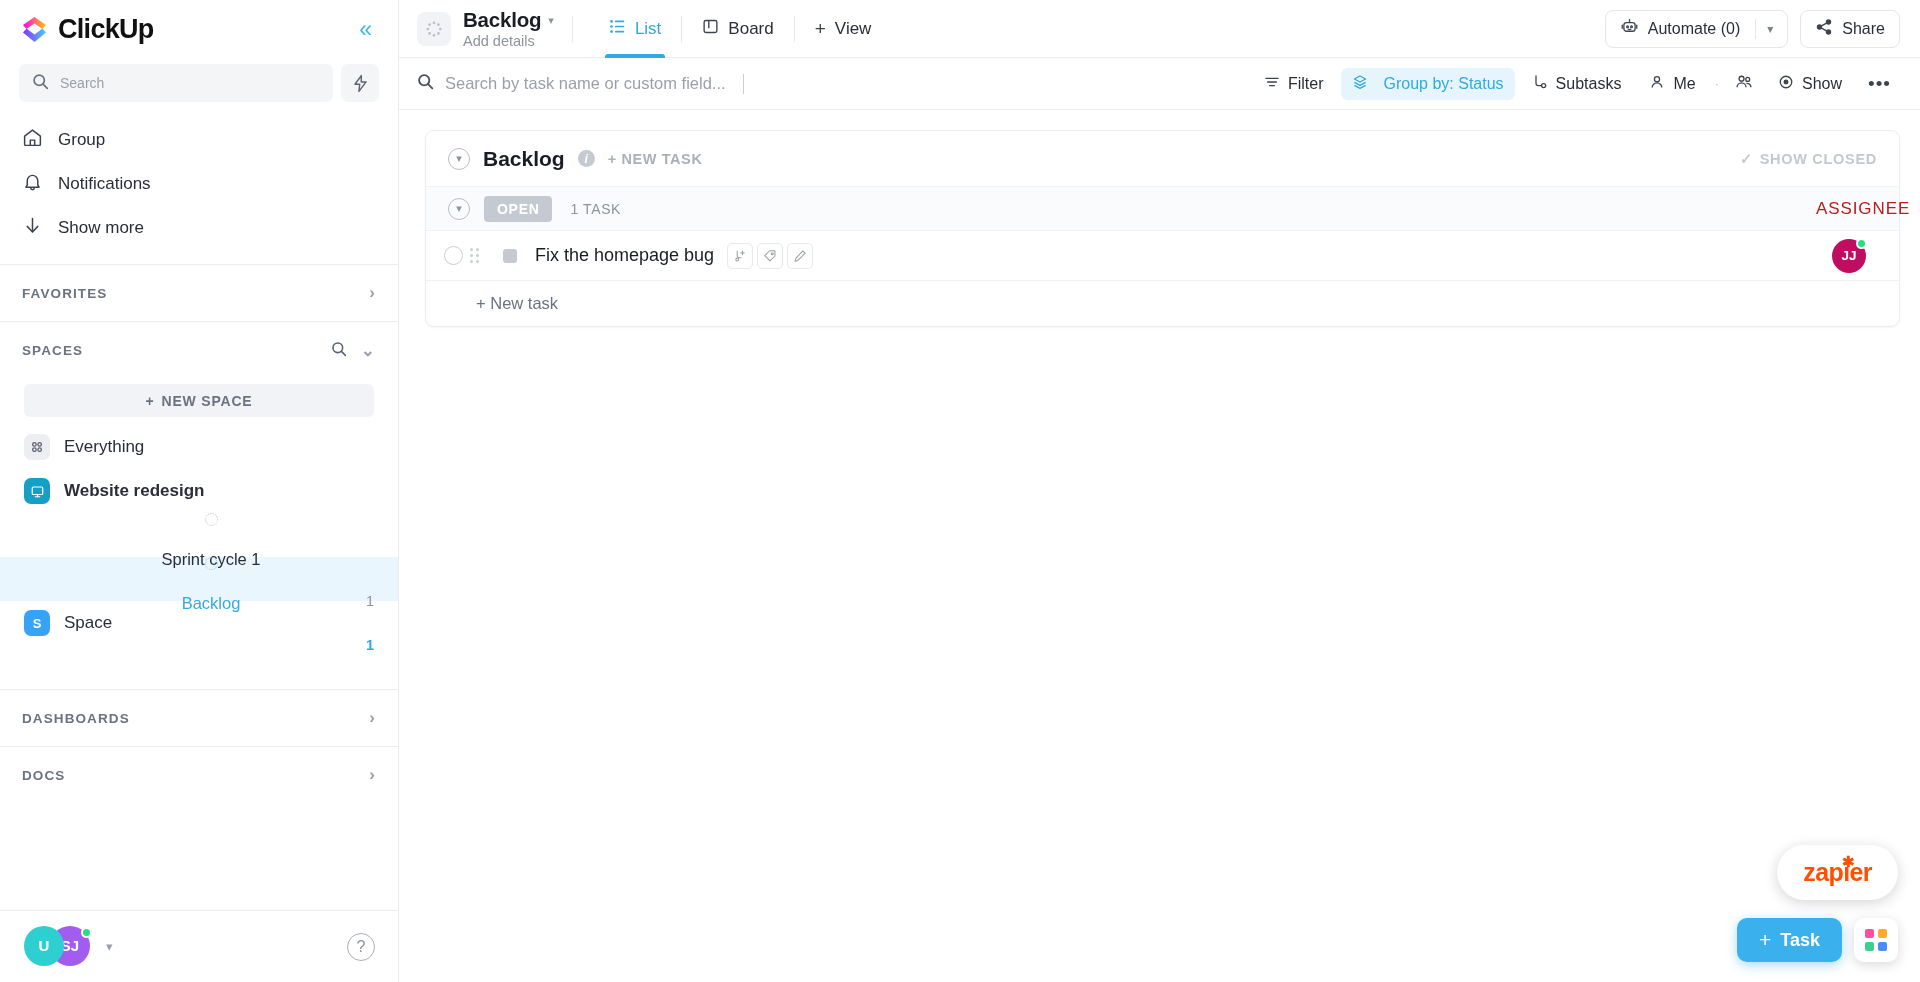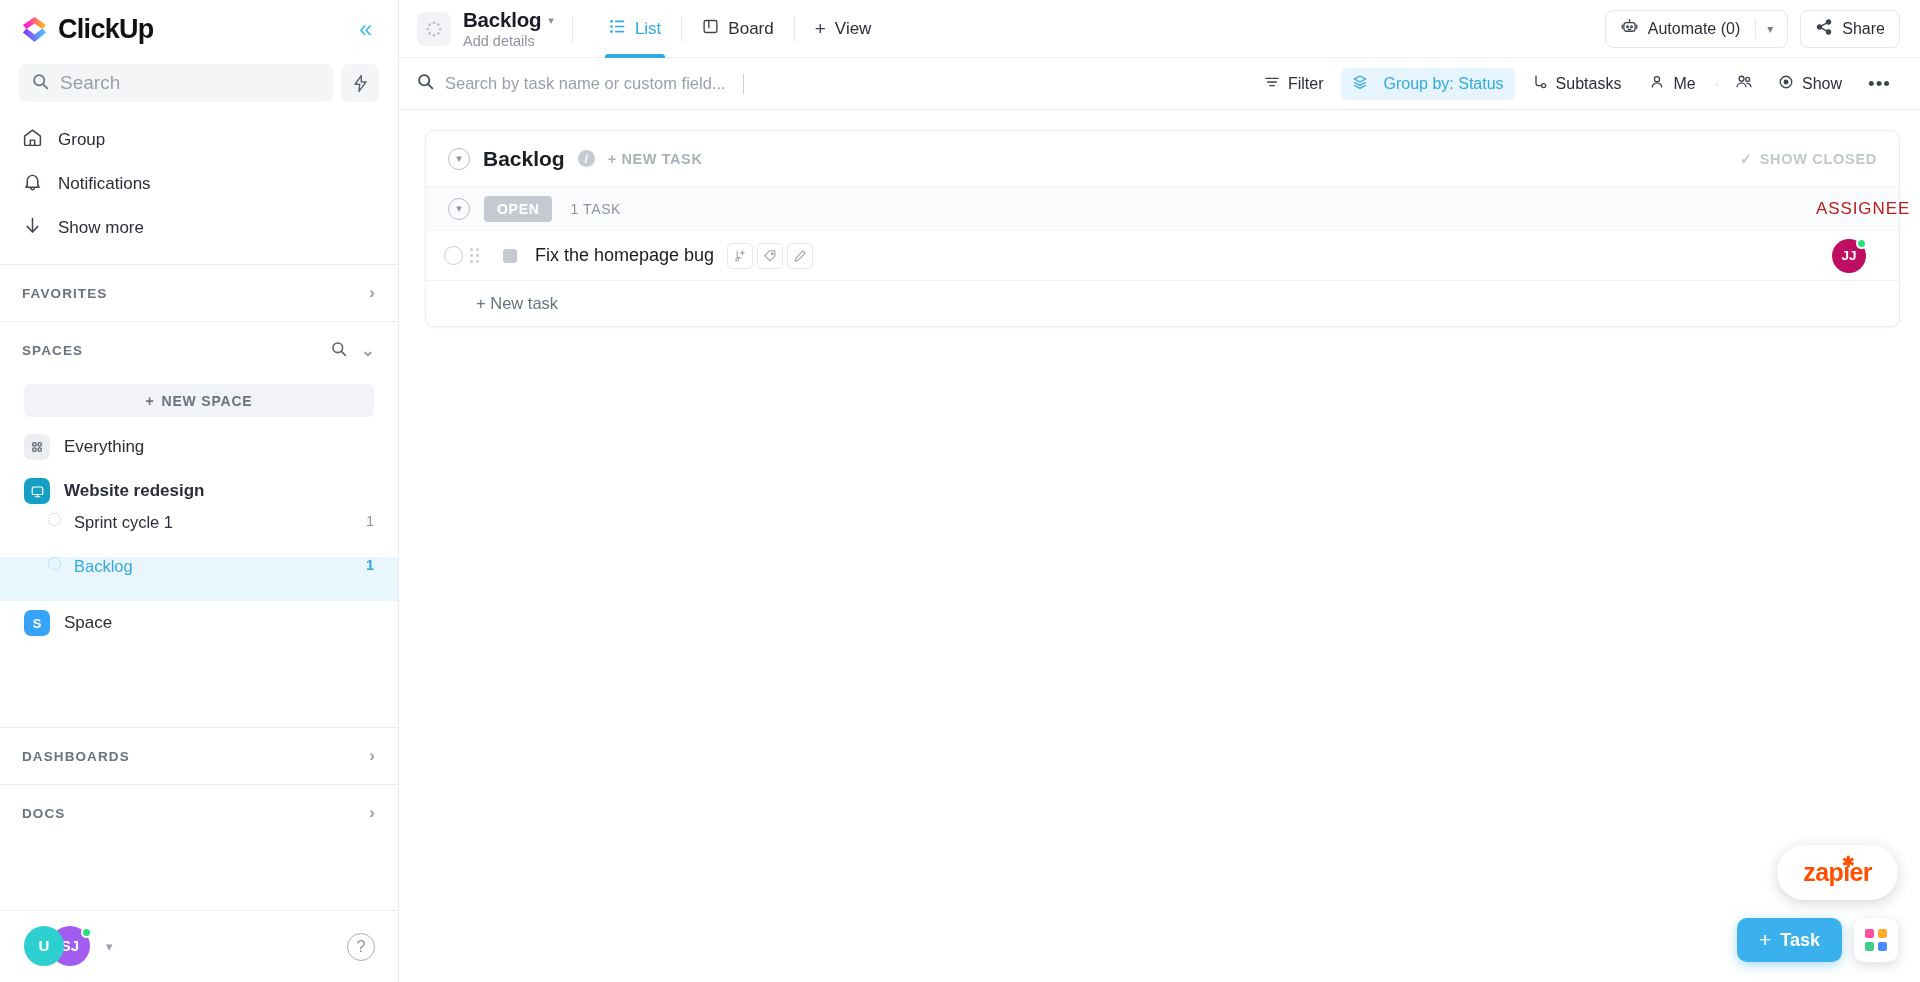--- a/index.html
+++ b/index.html
@@ -24,21 +24,21 @@
   .logo-wrap { display: flex; align-items: center; gap: 9px; flex: 1; }
   .logo-mark { width: 29px; height: 29px; position: relative; }
   .logo-text { font-size: 27px; font-weight: 700; letter-spacing: -.7px; color: #111; }
   .collapse-btn { color: #3db9e5; font-size: 23px; line-height: 1; cursor: pointer; padding: 4px 6px; }
 
   .sb-search-row { display: flex; align-items: center; gap: 8px; padding: 6px 19px 12px 19px; }
   .sb-search {
     flex: 1; height: 38px; background: #f4f5f7; border-radius: 7px;
     display: flex; align-items: center; gap: 11px; padding: 0 13px;
   }
-  .sb-search .ph { color: #9aa0ab; font-size: 19px; }
+  .sb-search .ph { color: #9aa0ab; font-size: 14px; }
   .sb-bolt {
     width: 38px; height: 38px; background: #f4f5f7; border-radius: 7px;
     display: flex; align-items: center; justify-content: center; cursor: pointer;
   }
 
   .nav-list { padding: 4px 0 14px 0; }
   .nav-item {
     height: 44px; display: flex; align-items: center; gap: 15px;
     padding: 0 22px; cursor: pointer; font-size: 17px; color: #2b2e3a;
   }
@@ -64,22 +64,22 @@
   .space-row {
     height: 44px; display: flex; align-items: center; gap: 14px; padding: 0 24px;
     cursor: pointer; font-size: 17px;
   }
   .sq {
     width: 26px; height: 26px; border-radius: 7px; display: flex; align-items: center;
     justify-content: center; color: #fff; font-size: 13px; font-weight: 700; flex-shrink: 0;
   }
   .sq.grey { background: #eceef2; }
   .list-row {
-    height: 44px; display: flex; align-items: flex-start; gap: 13px; padding: 0 24px 0 48px;
-    cursor: pointer; font-size: 16.5px; color: #2b2e3a;
+    height: 44px; display: flex; align-items: center; gap: 24px; padding: 0 24px 0 48px;
+    cursor: pointer; font-size: 16.5px; color: #2b2e3a; flex-direction: column;
   }
   .list-row.active { background: #eaf6fd; color: #32a9e0; }
   .list-row .cnt { margin-left: auto; font-size: 14.5px; color: #8d939e; }
   .list-row.active .cnt { color: #32a9e0; font-weight: 700; }
   .dotcircle { width: 13px; height: 13px; border-radius: 50%; border: 1.6px dotted #b9bec7; flex-shrink: 0; }
   .list-row.active .dotcircle { border-color: #7fcbec; }
 
   .sb-footer {
     position: absolute; left: 0; bottom: 0; width: 399px; height: 72px;
     border-top: 1px solid #ebedf1; display: flex; align-items: center; padding: 0 24px;
@@ -382,21 +382,21 @@
         <span>Backlog</span>
         <span class="cnt">1</span>
       </div>
 
       <div class="space-row">
         <span class="sq" style="background:#36a3f7;">S</span>
         <span>Space</span>
       </div>
     </div>
 
-    <div class="sb-section" style="margin-top:82px;">
+    <div class="sb-section" style="margin-top:44px;">
       <div class="sec-head">
         <span>DASHBOARDS</span>
         <span class="sp"></span>
         <span class="chev">›</span>
       </div>
     </div>
 
     <div class="sb-section">
       <div class="sec-head">
         <span>DOCS</span>

